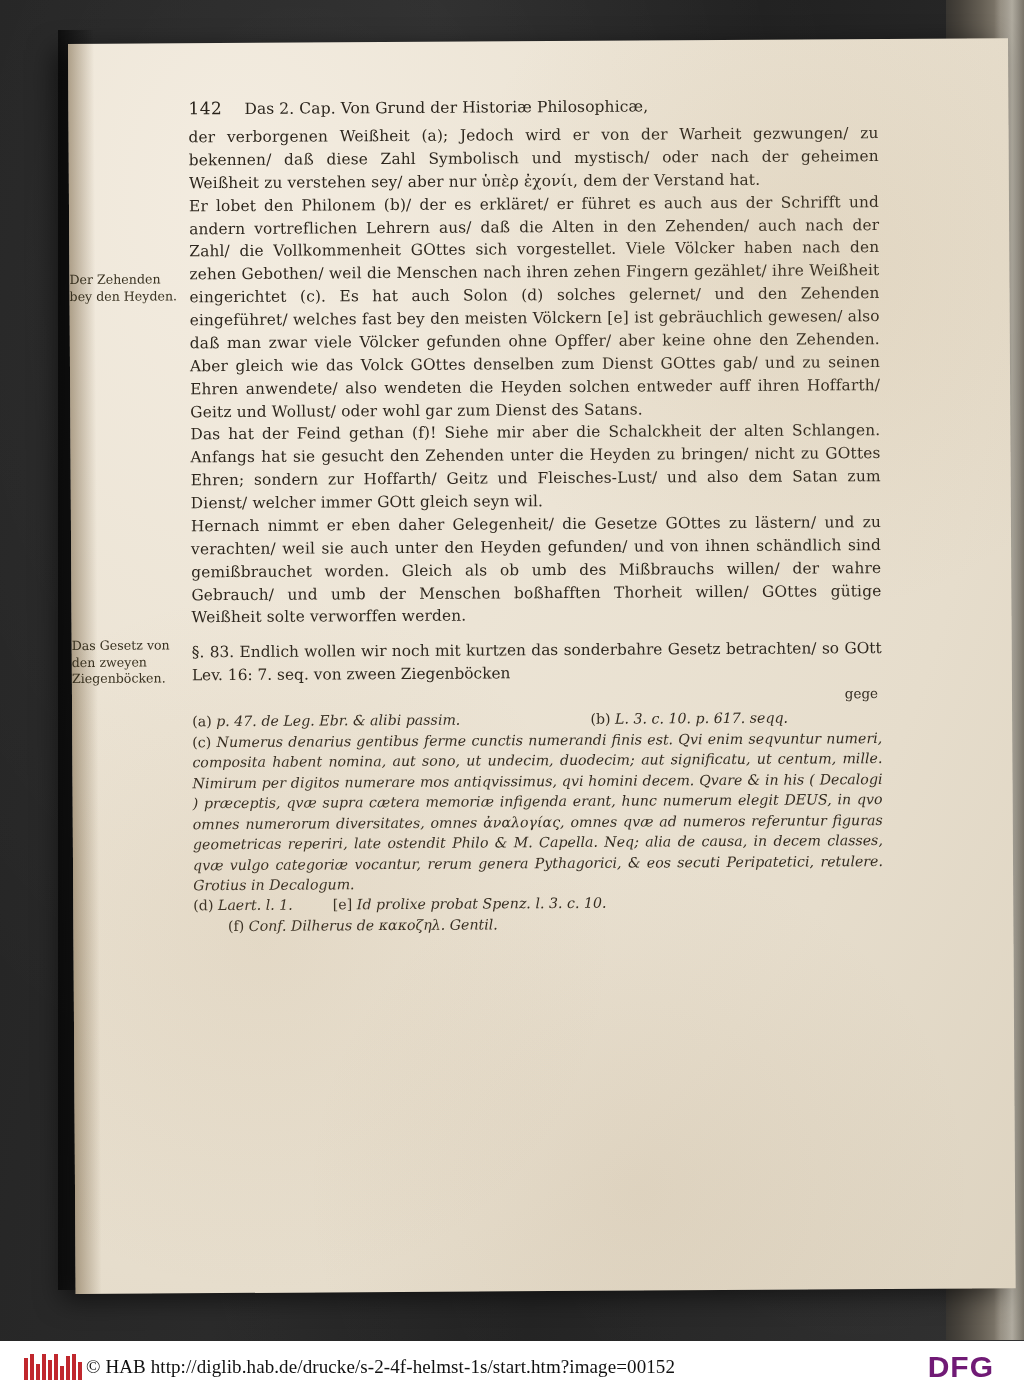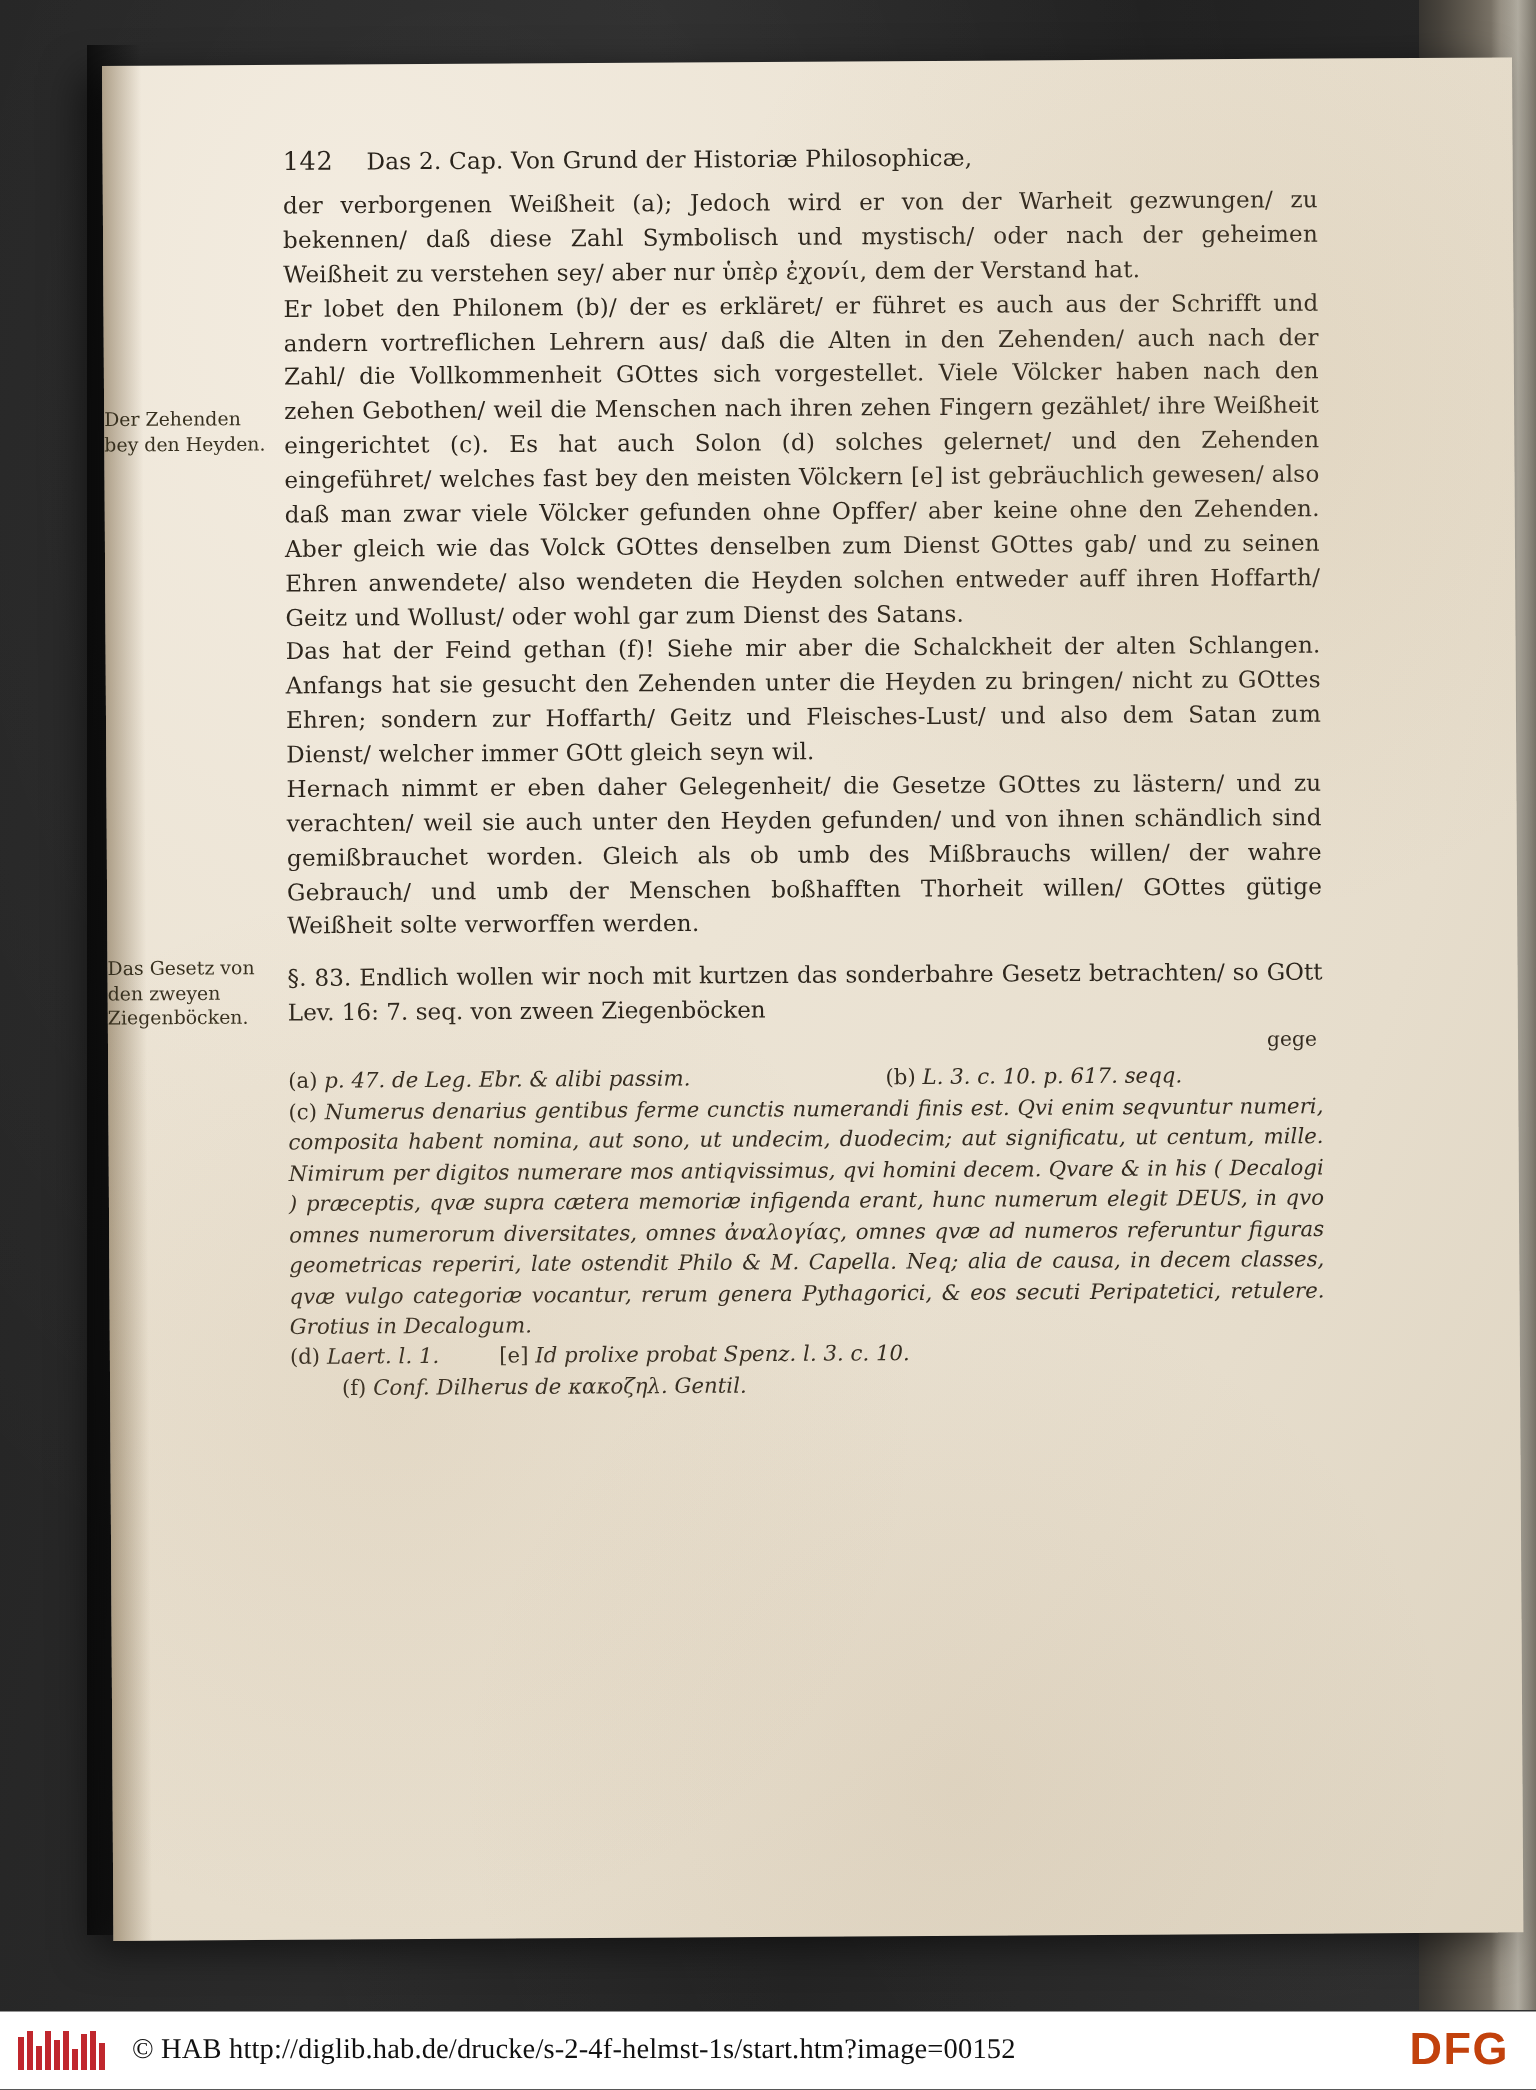--- a/index.html
+++ b/index.html
@@ -186,23 +186,23 @@
   
   .footer-bar {
     position: absolute;
     left: 0;
     bottom: 0;
     width: 1024px;
     height: 52px;
     background: #ffffff;
     display: flex;
     align-items: center;
-    padding: 0 12px;
+    padding: 0 24px;
     box-sizing: border-box;
-    gap: 18px;
+    gap: 4px;
   }
   .hab-logo {
     display: flex;
     align-items: flex-end;
     gap: 2px;
     height: 26px;
   }
   .hab-logo i {
     display: block;
     width: 4px;
@@ -214,21 +214,21 @@
     color: #111;
     white-space: nowrap;
     letter-spacing: .1px;
   }
   .dfg {
     margin-left: auto;
     font-family: "Liberation Sans", sans-serif;
     font-weight: bold;
     font-size: 30px;
     letter-spacing: 1px;
-    color: #c2410c;
+    color: #701a75;
     padding-right: 6px;
   }
 </style>
 </head>
 <body>
 
 <div class="backdrop"></div>
 <div class="book-edge"></div>
 <div class="book-edge-hi"></div>
 <div class="gutter-shadow"></div>

